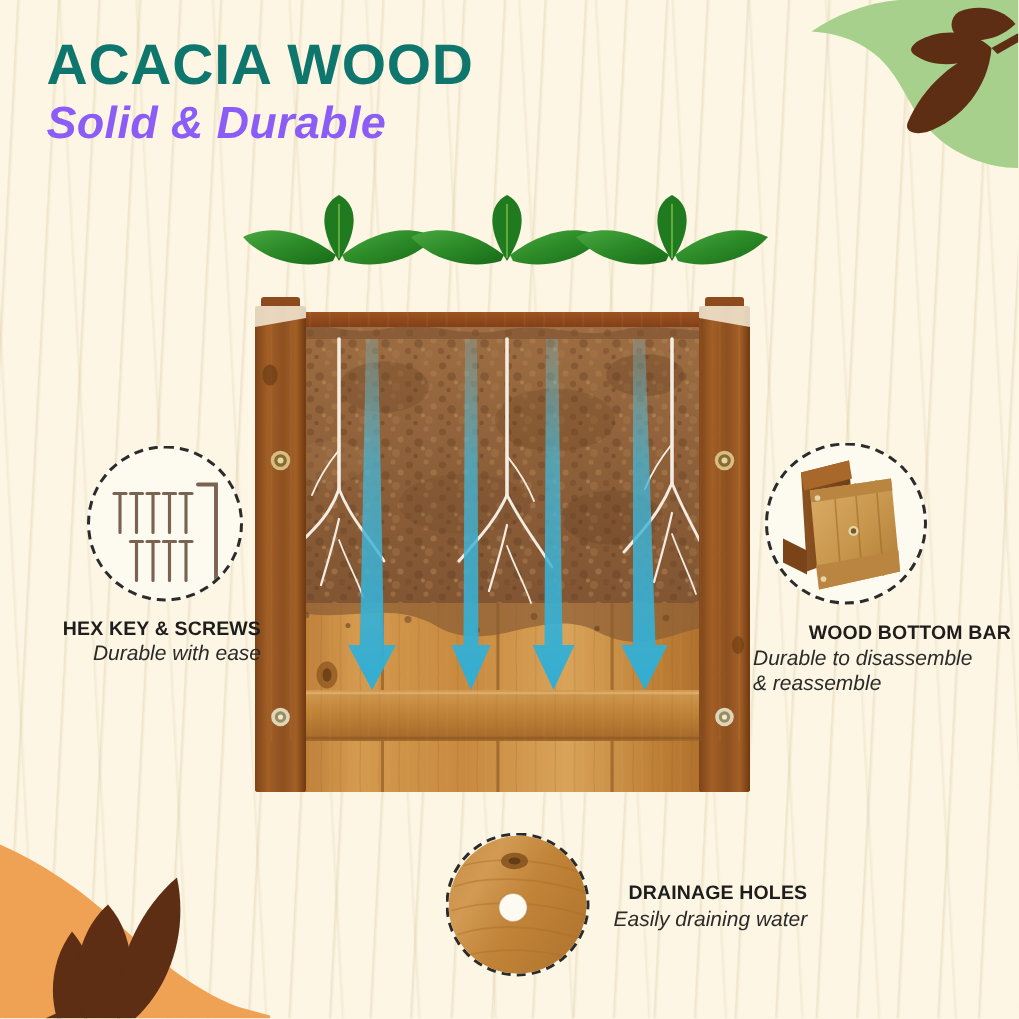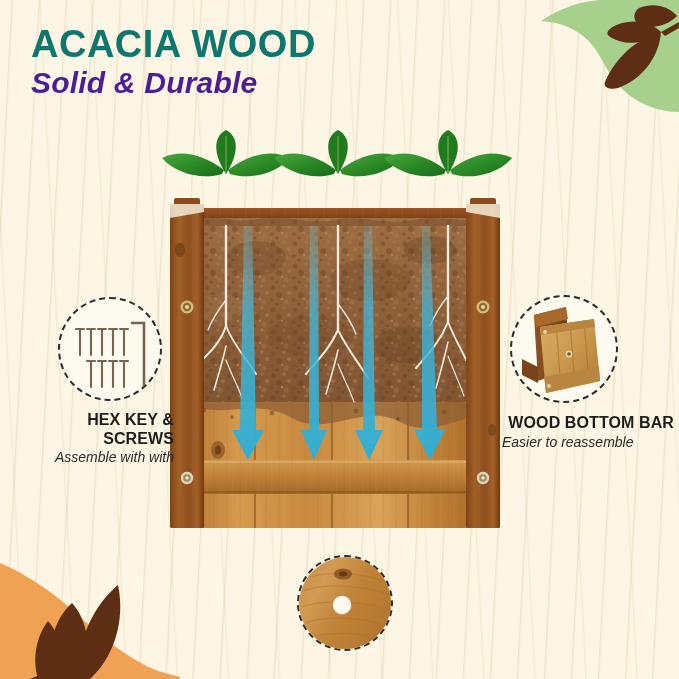--- a/index.html
+++ b/index.html
@@ -35,36 +35,36 @@
   #corner-bl{ position:absolute; bottom:0; left:0; width:180px; height:160px; z-index:1;}
 
   
   #heading{ position:absolute; left:31px; top:25px; z-index:5;}
   #title{
     font-size:38px; font-weight:bold; letter-spacing:.5px;
     color:#0f766e; line-height:1.02;
   }
   #subtitle{
     font-size:30px; font-style:italic; font-weight:bold;
-    color:#4c1d95; line-height:1.15; margin-top:2px; letter-spacing:.2px;
+    color:#8b5cf6; line-height:1.15; margin-top:2px; letter-spacing:.2px;
   }
 
   
   #planter{ position:absolute; left:160px; top:130px; width:355px; height:425px; z-index:3; }
 
   
   .callout{ position:absolute; z-index:6; }
   .callout-circle{
     border-radius:50%;
     border:2px dashed #2b2b2b;
     overflow:hidden;
     position:relative;
   }
   .callout-title{
-    font-size:16px; font-weight:bold; color:#1d1d1b;
+    font-size:13px; font-weight:bold; color:#1d1d1b;
     line-height:1.16; letter-spacing:.1px;text-align:right;
   }
   .callout-sub{
     font-size:14px; font-style:italic; color:#2a2a28;
     line-height:1.22; margin-top:1px;
   }
 
   #callout-hexkey{ left:14px; top:297px; width:178px; text-align:right; }
   #callout-hexkey .callout-circle{ width:104px; height:104px; margin:0 auto 0 44px; background:#fdfaf0; }
   #callout-hexkey .callout-text{ margin-top:10px; padding-right:18px; }
@@ -382,21 +382,21 @@
           <line x1="49" y1="62" x2="57" y2="62"></line>
         <line x1="64" y1="62" x2="64" y2="88"></line>
           <line x1="60" y1="62" x2="68" y2="62"></line>
 
         <path d="M72,24 L84,24 L84,90" stroke-width="2.6"></path>
       </g>
     </svg>
   </div>
   <div class="callout-text">
     <div class="callout-title">HEX KEY &amp; SCREWS</div>
-    <div class="callout-sub">Assemble with with</div>
+    <div class="callout-sub">Durable with ease</div>
   </div>
 </div>
 
 <div class="callout" id="callout-bottombar">
   <div class="callout-circle">
     <svg viewBox="0 0 108 108" width="108" height="108">
       <defs>
         <linearGradient id="panelWood" x1="0" y1="0" x2="1" y2="1">
           <stop offset="0%" stop-color="#dcae6b"></stop>
           <stop offset="50%" stop-color="#c9974d"></stop>
@@ -425,21 +425,22 @@
 
       <circle cx="57" cy="57" r="3.4" fill="#e6d3a6"></circle>
       <circle cx="57" cy="57" r="1.8" fill="#6f5a2c"></circle>
 
       <circle cx="33" cy="35" r="1.9" fill="#e6d3a6"></circle>
       <circle cx="37" cy="89" r="1.9" fill="#e6d3a6"></circle>
     </svg>
   </div>
   <div class="callout-text">
     <div class="callout-title">WOOD BOTTOM BAR</div>
-    <div class="callout-sub">Easier to reassemble</div>
+    <div class="callout-sub">Durable to disassemble</div>
+    <div class="callout-sub" style="margin-top:0">&amp; reassemble</div>
   </div>
 </div>
 
 <div class="callout" id="callout-drainage">
   <div class="callout-circle">
     <svg viewBox="0 0 96 96" width="96" height="96">
       <defs>
         <linearGradient id="discWood" x1="0" y1="0" x2="1" y2="0.6">
           <stop offset="0%" stop-color="#c68d47"></stop>
           <stop offset="30%" stop-color="#d29a53"></stop>
@@ -457,13 +458,17 @@
         <path d="M12,80 C34,74 62,76 84,82"></path>
       </g>
 
       <ellipse cx="44" cy="17" rx="9" ry="5.5" fill="#7a4a18" opacity=".75"></ellipse>
       <ellipse cx="44" cy="17" rx="4" ry="2.4" fill="#5d3510" opacity=".8"></ellipse>
 
       <circle cx="43" cy="48" r="9.5" fill="#fdfaf2"></circle>
       <circle cx="43" cy="48" r="9.5" fill="none" stroke="#b07c39" stroke-width="1" opacity=".5"></circle>
     </svg>
   </div>
+  <div class="callout-text">
+    <div class="callout-title">DRAINAGE HOLES</div>
+    <div class="callout-sub">Easily draining water</div>
+  </div>
 </div>
 
 </body></html>

